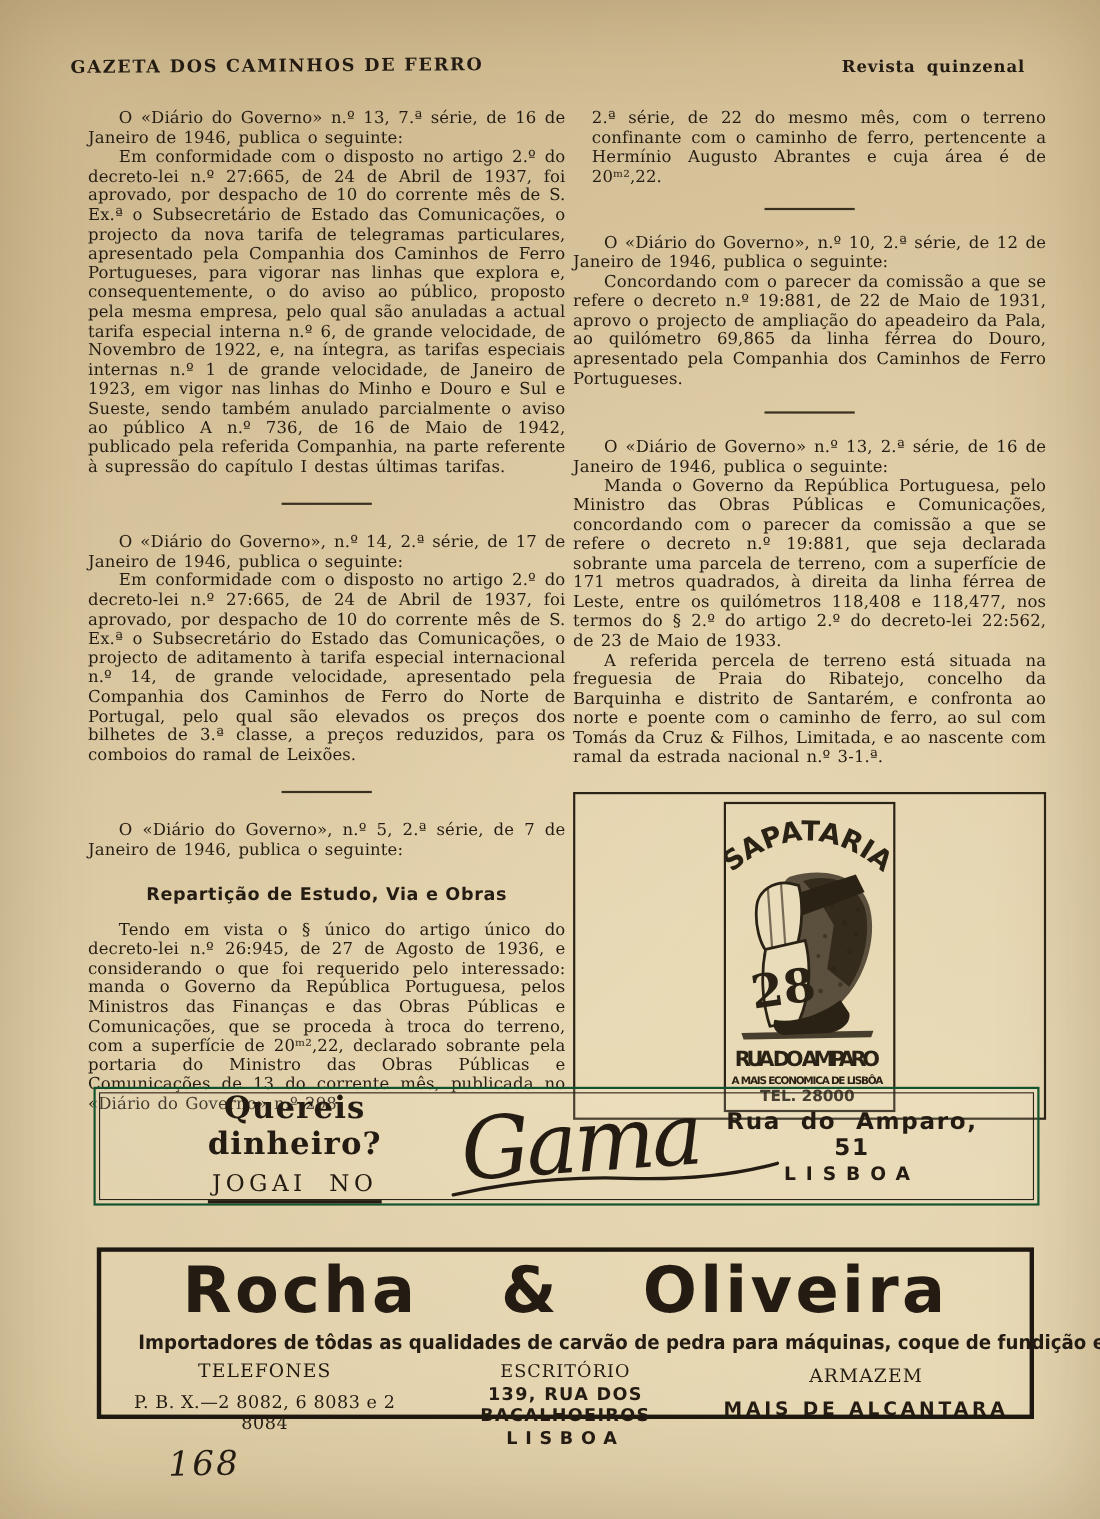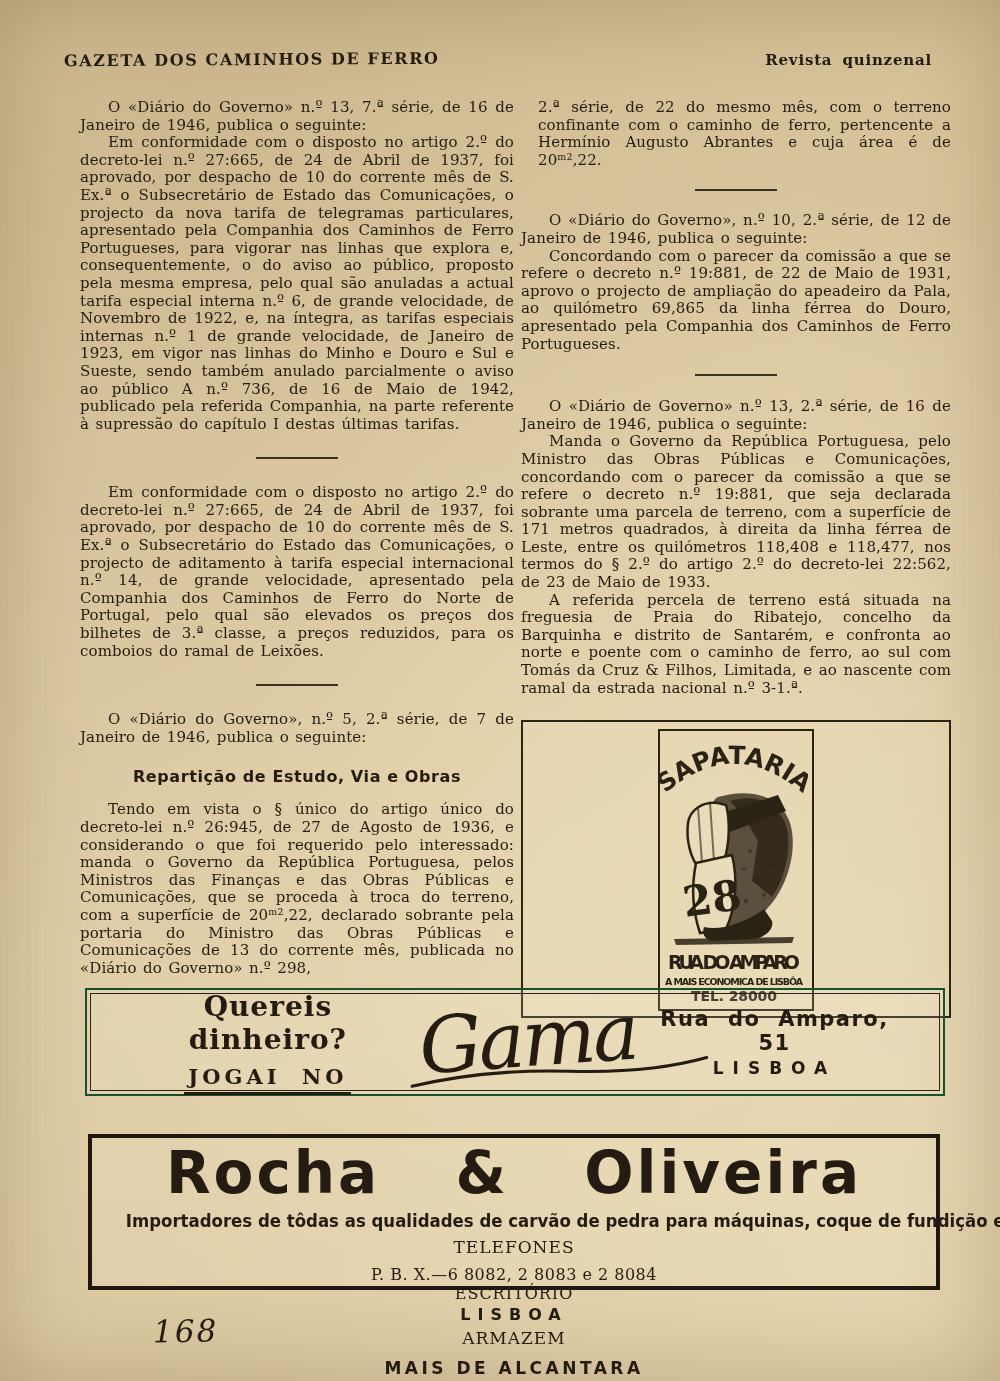--- a/index.html
+++ b/index.html
@@ -37,39 +37,39 @@
      background:rgba(255,246,220,.10);}
   .sap-inner{position:absolute;left:50%;top:7px;transform:translateX(-50%);
      width:152px;height:278px;border:2px solid #2c2317;}
   
   .gama{position:absolute;left:85px;top:988px;width:856px;height:104px;
      border:2px solid #14532d;background:rgba(255,248,225,.14);}
   .gama-in{position:absolute;inset:3px;border:1px solid #2c2317;
      display:flex;align-items:center;justify-content:space-between;padding:0 26px;}
   .gama-left{text-align:center;}
   .gama-q1{font-weight:bold;font-size:28px;letter-spacing:1px;word-spacing:6px;}
-  .gama-q2{font-weight:bold;font-size:21px;letter-spacing:4px;word-spacing:10px;
+  .gama-q2{font-weight:normal;font-size:21px;letter-spacing:4px;word-spacing:10px;
      border-bottom:3px solid #241c12;display:inline-block;margin-top:8px;padding:0 4px 3px;}
   .gama-brand{font-style:italic;font-size:78px;line-height:70px;
      transform:rotate(-4deg);margin-top:-6px;position:relative;letter-spacing:-3px;}
   .gama-swash{position:absolute;left:-12px;bottom:-8px;}
   .gama-right{text-align:center;}
   .gama-a1{font-family:"DejaVu Sans",sans-serif;font-weight:bold;font-size:21px;
      letter-spacing:1.5px;word-spacing:9px;}
   .gama-a2{font-family:"DejaVu Sans",sans-serif;font-weight:bold;font-size:17px;
      letter-spacing:9px;margin-top:3px;}
   .gama-slogan{font-weight:bold;font-size:24px;letter-spacing:.5px;margin-top:10px;}
   
   .rocha{position:absolute;left:88px;top:1134px;width:844px;height:148px;
      border:4px solid #1f1810;background:rgba(255,248,225,.12);text-align:center;}
   .rocha-title{font-family:"DejaVu Sans",sans-serif;font-weight:bold;font-size:58px;
      line-height:58px;letter-spacing:3px;word-spacing:52px;margin-top:6px;}
   .rocha-sub{font-family:"DejaVu Sans",sans-serif;font-weight:bold;font-size:18px;
      white-space:nowrap;transform:scaleX(.92);transform-origin:50% 50%;margin-top:8px;}
-  .rocha-row{display:flex;justify-content:space-between;margin-top:6px;padding:0 12px;flex-direction:column;}
+  .rocha-row{display:flex;justify-content:space-between;margin-top:6px;padding:0 12px;}
   .rocha-col{flex:1;}
   .rc-h{font-size:17px;letter-spacing:1px;}
   .rc-serif{font-size:16px;letter-spacing:.5px;margin-top:8px;}
   .rc-sans{font-family:"DejaVu Sans",sans-serif;font-weight:bold;font-size:16px;
      letter-spacing:1.2px;margin-top:2px;}
   .rc-sans-sp{font-family:"DejaVu Sans",sans-serif;font-weight:bold;font-size:16px;
      letter-spacing:7px;margin-top:2px;}
   .rc-sans-big{font-family:"DejaVu Sans",sans-serif;font-weight:bold;font-size:17px;
      letter-spacing:3.5px;margin-top:10px;}
   
@@ -83,20 +83,21 @@
 
 <div class="hdr">
   <span class="hdr-title">GAZETA DOS CAMINHOS DE FERRO</span>
   <span class="hdr-right">Revista quinzenal</span>
 </div>
 
 <div class="col col-left">
   <p class="para">O «Diário do Governo» n.º 13, 7.ª série, de 16 de Janeiro de 1946, publica o seguinte:</p>
   <p class="para gap-s">Em conformidade com o disposto no artigo 2.º do decreto-lei n.º 27:665, de 24 de Abril de 1937, foi aprovado, por despacho de 10 do corrente mês de S. Ex.ª o Subsecretário de Estado das Comunicações, o projecto da nova tarifa de telegramas particulares, apresentado pela Companhia dos Caminhos de Ferro Portugueses, para vigorar nas linhas que explora e, consequentemente, o do aviso ao público, proposto pela mesma empresa, pelo qual são anuladas a actual tarifa especial interna n.º 6, de grande velocidade, de Novembro de 1922, e, na íntegra, as tarifas especiais internas n.º 1 de grande velocidade, de Janeiro de 1923, em vigor nas linhas do Minho e Douro e Sul e Sueste, sendo também anulado parcialmente o aviso ao público A n.º 736, de 16 de Maio de 1942, publicado pela referida Companhia, na parte referente à supressão do capítulo I destas últimas tarifas.</p>
   <hr class="sep">
+  <p class="para">O «Diário do Governo», n.º 14, 2.ª série, de 17 de Janeiro de 1946, publica o seguinte:</p>
   <p class="para gap-s">Em conformidade com o disposto no artigo 2.º do decreto-lei n.º 27:665, de 24 de Abril de 1937, foi aprovado, por despacho de 10 do corrente mês de S. Ex.ª o Subsecretário do Estado das Comunicações, o projecto de aditamento à tarifa especial internacional n.º 14, de grande velocidade, apresentado pela Companhia dos Caminhos de Ferro do Norte de Portugal, pelo qual são elevados os preços dos bilhetes de 3.ª classe, a preços reduzidos, para os comboios do ramal de Leixões.</p>
   <hr class="sep">
   <p class="para">O «Diário do Governo», n.º 5, 2.ª série, de 7 de Janeiro de 1946, publica o seguinte:</p>
   <div class="section-heading">Repartição de Estudo, Via e Obras</div>
   <p class="para">Tendo em vista o § único do artigo único do decreto-lei n.º 26:945, de 27 de Agosto de 1936, e considerando o que foi requerido pelo interessado: manda o Governo da República Portuguesa, pelos Ministros das Finanças e das Obras Públicas e Comunicações, que se proceda à troca do terreno, com a superfície de 20ᵐ²,22, declarado sobrante pela portaria do Ministro das Obras Públicas e Comunicações de 13 do corrente mês, publicada no «Diário do Governo» n.º 298,</p>
 </div>
 
 <div class="col col-right">
   <p class="para noindent">2.ª série, de 22 do mesmo mês, com o terreno confinante com o caminho de ferro, pertencente a Hermínio Augusto Abrantes e cuja área é de 20ᵐ²,22.</p>
   <hr class="sep" style="margin:20px auto 21px">
@@ -176,24 +177,25 @@
     </div>
   </div>
 </div>
 
 <div class="rocha">
   <div class="rocha-title">Rocha &amp; Oliveira</div>
   <div class="rocha-sub">Importadores de tôdas as qualidades de carvão de pedra para máquinas, coque de fundição e antracites</div>
   <div class="rocha-row">
     <div class="rocha-col">
       <div class="rc-h">TELEFONES</div>
-      <div class="rc-serif">P. B. X.—6 8082, 2 8083 e 2 8084</div>
+      <div class="rc-serif">P. B. X.—2 8082, 6 8083 e 2 8084</div>
     </div>
     <div class="rocha-col">
       <div class="rc-h" style="font-size:16px">ESCRITÓRIO</div>
+      <div class="rc-sans">139, RUA DOS BACALHOEIROS</div>
       <div class="rc-sans-sp">LISBOA</div>
     </div>
     <div class="rocha-col">
       <div class="rc-h" style="margin-top:4px">ARMAZEM</div>
       <div class="rc-sans-big">MAIS DE ALCANTARA</div>
     </div>
   </div>
 </div>
 
 <div class="pagenum">168</div>

